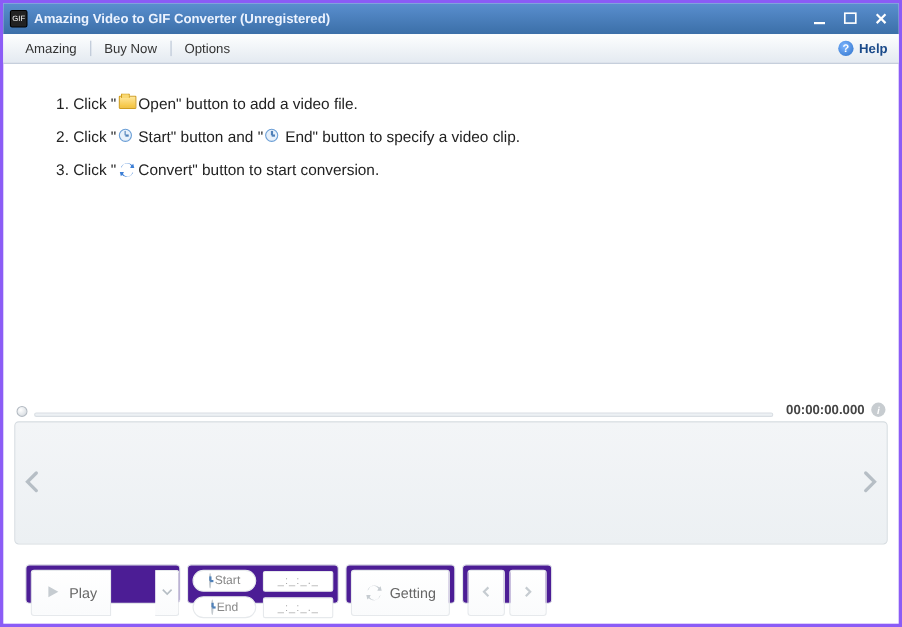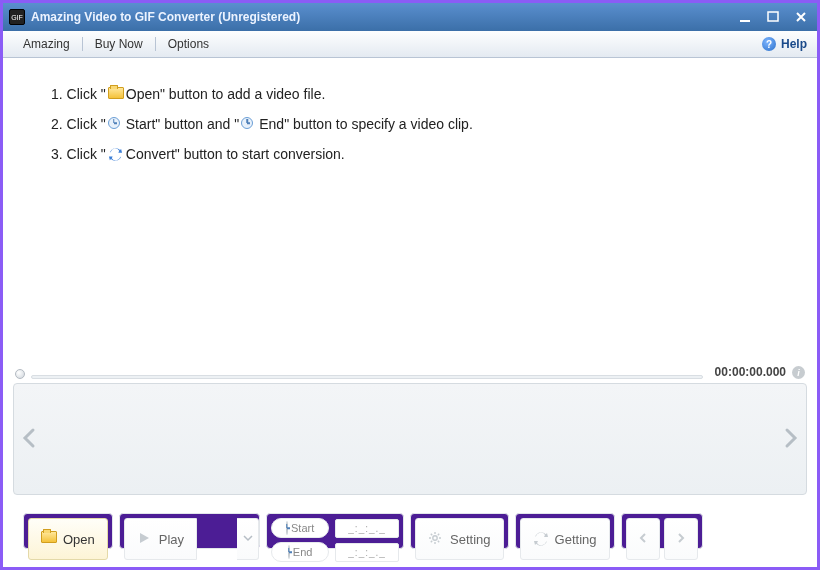--- a/index.html
+++ b/index.html
@@ -137,28 +137,20 @@
       <div class="chevron"><svg viewBox="0 0 18 22">
             <path d="M13 3 L5 11 L13 19" fill="none" stroke="#b6bec5" stroke-width="3" stroke-linecap="round"></path>
           </svg></div>
       <div class="chevron"><svg viewBox="0 0 18 22">
             <path d="M5 3 L13 11 L5 19" fill="none" stroke="#b6bec5" stroke-width="3" stroke-linecap="round"></path>
           </svg></div>
     </div>
 
     <div class="toolbar">
 
-      <div class="tb-group">
-        <div class="tb-btn enabled">
-          <span class="tb-ico">
-              <span class="folder-ico"></span>
-            </span>
-          <span>Open</span>
-        </div>
-      </div>
 
       <div class="tb-group" style="padding:4px 0 4px 4px;gap:40px;">
         <div class="tb-btn play-btn">
           <span class="tb-ico play-ico">
               <svg viewBox="0 0 14 14">
                 <path d="M3 2 L12 7 L3 12 Z" fill="#c6ccd1"></path>
               </svg>
             </span>
           <span>Play</span>
         </div>
@@ -182,40 +174,20 @@
             <div class="se-btn">
               <span><span class="clock-ico" style="width:9px;height:9px;border-color:#c3c9ce;background:#f0f2f4"></span></span>
               <span>End</span>
             </div>
             <div class="se-field">_:_:_._</div>
           </div>
         </div>
       </div>
 
 
-      <div class="tb-group">
-        <div class="tb-btn">
-          <span class="tb-ico gear-ico">
-              <svg viewBox="0 0 14 14">
-                <circle cx="7" cy="7" r="2.2" fill="none" stroke="#c6ccd1" stroke-width="1.4"></circle>
-                <g stroke="#c6ccd1" stroke-width="1.4">
-                  <line x1="7" y1="1" x2="7" y2="3"></line>
-                  <line x1="7" y1="11" x2="7" y2="13"></line>
-                  <line x1="1" y1="7" x2="3" y2="7"></line>
-                  <line x1="11" y1="7" x2="13" y2="7"></line>
-                  <line x1="2.8" y1="2.8" x2="4.2" y2="4.2"></line>
-                  <line x1="9.8" y1="9.8" x2="11.2" y2="11.2"></line>
-                  <line x1="11.2" y1="2.8" x2="9.8" y2="4.2"></line>
-                  <line x1="4.2" y1="9.8" x2="2.8" y2="11.2"></line>
-                </g>
-              </svg>
-            </span>
-          <span>Setting</span>
-        </div>
-      </div>
 
       <div class="tb-group">
         <div class="tb-btn">
           <span class="tb-ico">
               <svg viewBox="0 0 16 16">
                 <path d="M3 5 A5 5 0 0 1 12 4 L11 6 L15 6 L14 2 L12.8 3.2 A6.5 6.5 0 0 0 2 6 Z" fill="#c6ccd1"></path>
                 <path d="M13 11 A5 5 0 0 1 4 12 L5 10 L1 10 L2 14 L3.2 12.8 A6.5 6.5 0 0 0 14 10 Z" fill="#c6ccd1"></path>
               </svg>
             </span>
           <span>Getting</span>

